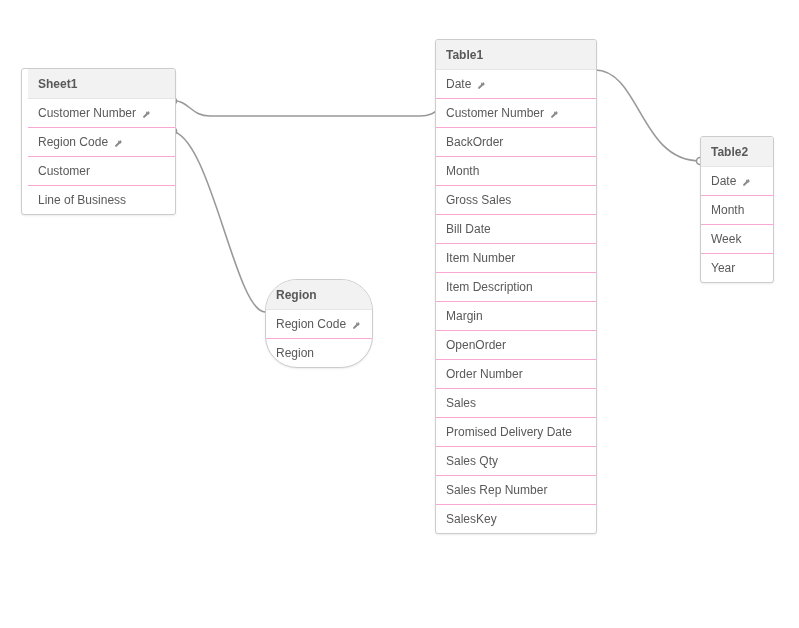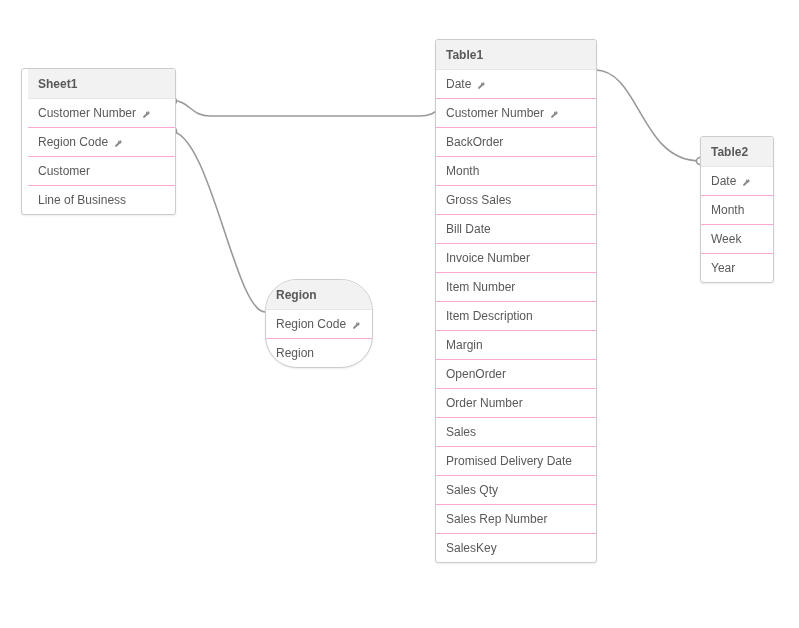--- a/index.html
+++ b/index.html
@@ -112,21 +112,20 @@
             <circle cx="16" cy="8" r="1.3" fill="#ffffff"></circle>
           </svg></span></div>
       <div class="table-row"><span>Customer Number</span><span class="key-icon"><svg width="11" height="11" viewBox="0 0 24 24" fill="none">
             <path d="M14 8 a4 4 0 1 1 2.83 6.83 L10 21 H7 v-3 l6.17-6.17 A4 4 0 0 1 14 8 Z" fill="#8a8a8a"></path>
             <circle cx="16" cy="8" r="1.3" fill="#ffffff"></circle>
           </svg></span></div>
       <div class="table-row"><span>BackOrder</span></div>
       <div class="table-row"><span>Month</span></div>
       <div class="table-row"><span>Gross Sales</span></div>
       <div class="table-row"><span>Bill Date</span></div>
-      <div class="table-row"><span>Invoice Number</span></div>
       <div class="table-row"><span>Item Number</span></div>
       <div class="table-row"><span>Item Description</span></div>
       <div class="table-row"><span>Margin</span></div>
       <div class="table-row"><span>OpenOrder</span></div>
       <div class="table-row"><span>Order Number</span></div>
       <div class="table-row"><span>Sales</span></div>
       <div class="table-row"><span>Promised Delivery Date</span></div>
       <div class="table-row"><span>Sales Qty</span></div>
       <div class="table-row"><span>Sales Rep Number</span></div>
       <div class="table-row"><span>SalesKey</span></div>

